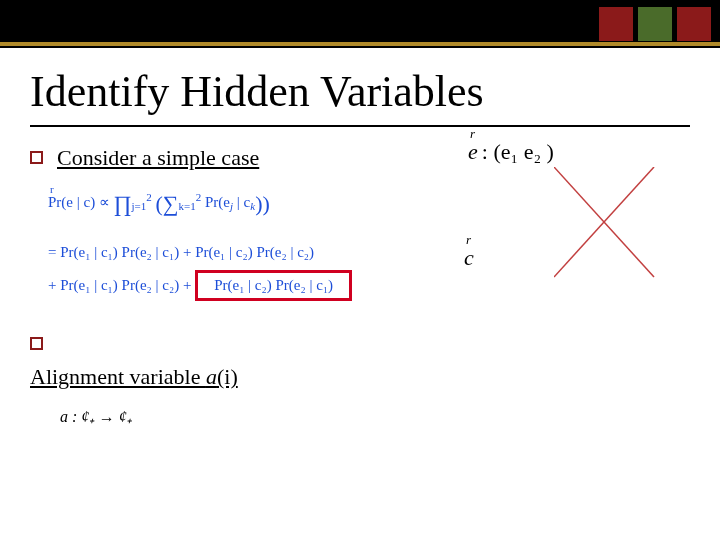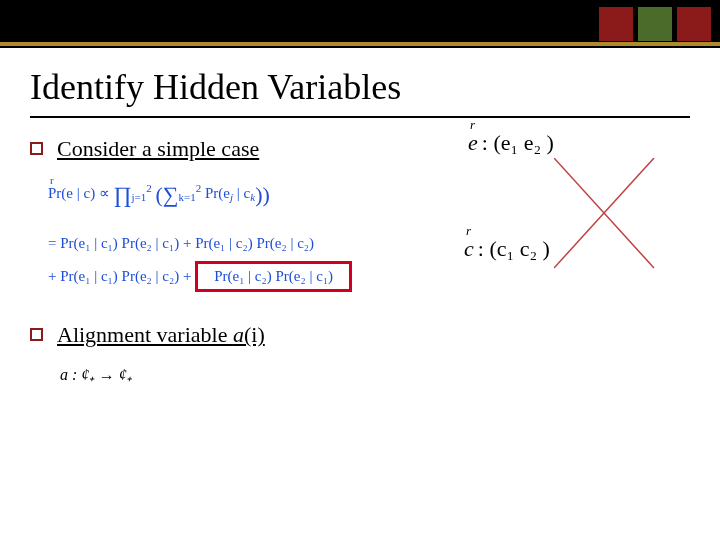--- a/index.html
+++ b/index.html
@@ -35,21 +35,21 @@
     position: absolute;
     left: 0; right: 0;
     top: 42px;
     height: 4px;
     background: #b08a2a;
   }
   .content {
     padding: 18px 30px 0 30px;
   }
   .title {
-    font-size: 36px;
+    font-size: 44px;
     font-weight: normal;
     color: #000;
     margin-bottom: 8px;
   }
   .title-rule {
     border: none;
     border-top: 2px solid #000;
     margin-bottom: 18px;
   }
   .columns {
@@ -99,21 +99,21 @@
     position: absolute;
     top: -10px;
     left: 2px;
     font-size: 11px;
   }
   .red-box {
     display: inline-block;
     border: 3px solid #d00020;
     padding: 0 16px;
   }
-  .second-bullet { margin-top: 30px; }
+  .second-bullet { margin-top: 30px; flex-direction: column; }
   .math-small {
     font-size: 16px;
     margin-left: 30px;
     margin-top: 10px;
     line-height: 1.6;
   }
   .map-text {
     font-size: 17px;
     margin-left: 30px;
     margin-top: 8px;
@@ -191,17 +191,16 @@
       <div class="vec-row vec-e">
         <span class="vec-accent italic-var">e</span>
         <span> : (e₁    e₂ )</span>
       </div>
       <svg class="cross-svg" viewBox="0 0 160 120">
         <line x1="0" y1="0" x2="100" y2="110" stroke="#c24040" stroke-width="1.5"></line>
         <line x1="100" y1="0" x2="0" y2="110" stroke="#c24040" stroke-width="1.5"></line>
       </svg>
       <div class="vec-row vec-c">
         <span class="vec-accent italic-var">c</span>
-        <span> : (c₁    c₂ )</span>
       </div>
     </div>
   </div>
 </div>
 
 </body></html>

